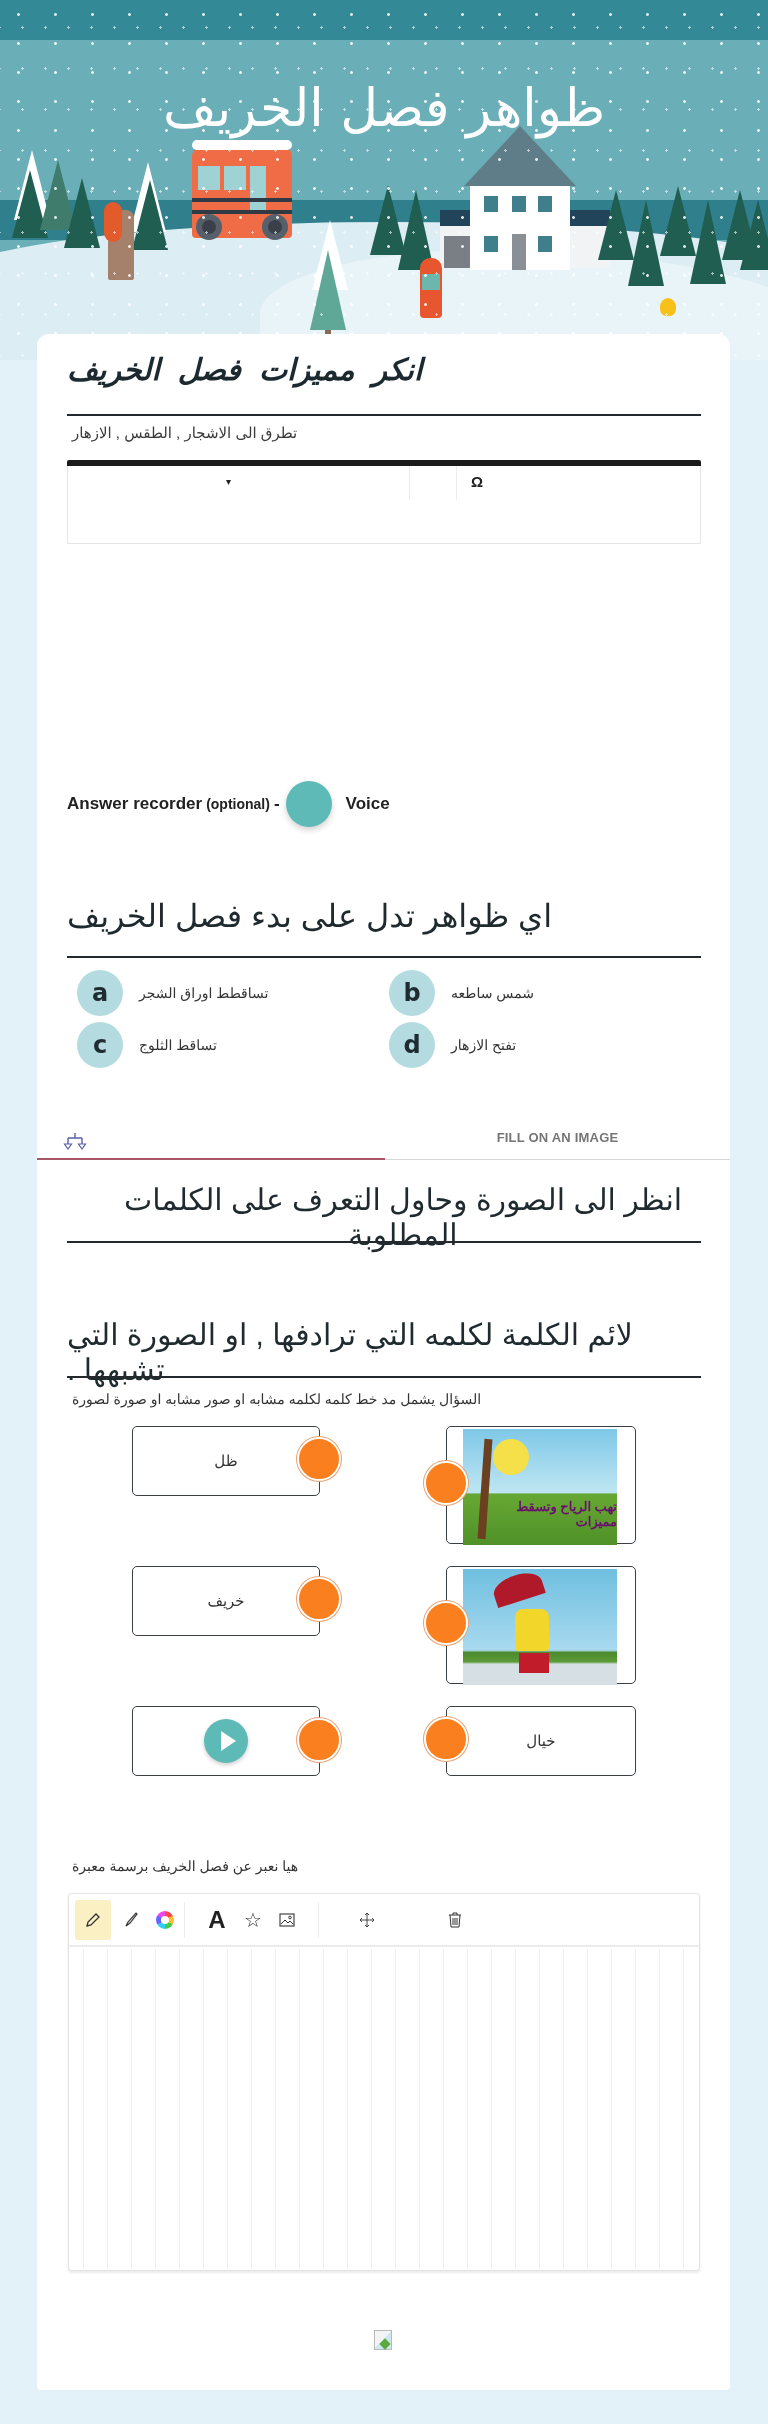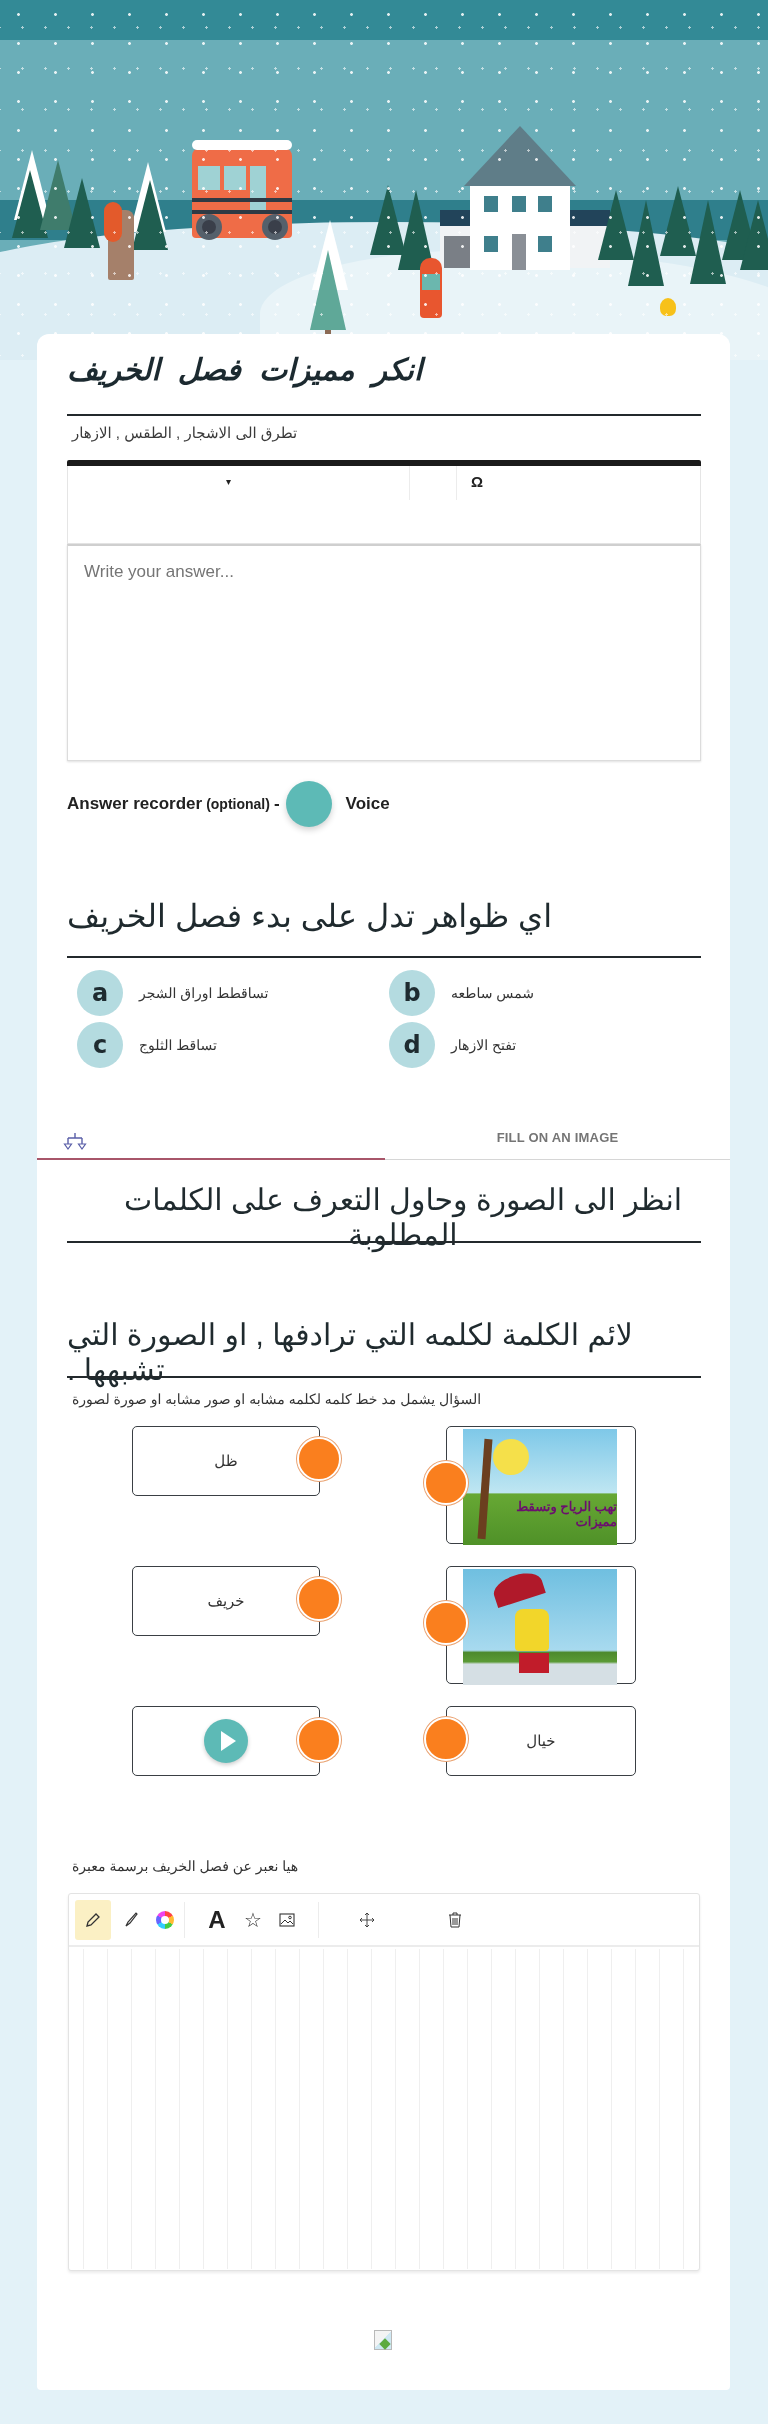--- a/index.html
+++ b/index.html
@@ -159,39 +159,39 @@
 
   <div class="tree" style="left:598px;top:190px;"></div>
   <div class="tree" style="left:628px;top:200px;border-bottom-width:86px;"></div>
   <div class="tree" style="left:660px;top:186px;"></div>
   <div class="tree" style="left:690px;top:200px;border-bottom-width:84px;"></div>
   <div class="tree" style="left:722px;top:190px;"></div>
   <div class="tree" style="left:740px;top:200px;"></div>
   <div class="sun-dot"></div>
 
   <div class="flakes"></div>
+  <div class="banner-title">ظواهر فصل الخريف</div>
 </div>
 
 <div class="card"></div>
 
 <div class="q1-title"><span>انكر مميزات فصل الخريف</span></div>
 <div class="hr" style="left:67px;top:414px;width:634px;"></div>
 <div class="q1-hint">تطرق الى الاشجار , الطقس , الازهار</div>
 
 <div class="editor">
   <div class="topbar"></div>
   <div class="toolbar">
     <div class="dropdown">
       <span class="caret">▾</span>
     </div>
     <div class="sep" style="left:341px;"></div>
     <div class="sep" style="left:388px;"></div>
     <span class="omega">Ω</span>
   </div>
-  <textarea class="answer" placeholder="Write your answer..." style=""></textarea>
 </div>
 
 <div class="recorder">
   <span class="label">Answer recorder</span>
   <span class="opt">(optional)</span>
   <span class="dash">-</span>
   <div class="rec-btn"></div>
   <span class="voice">Voice</span>
 </div>
 

